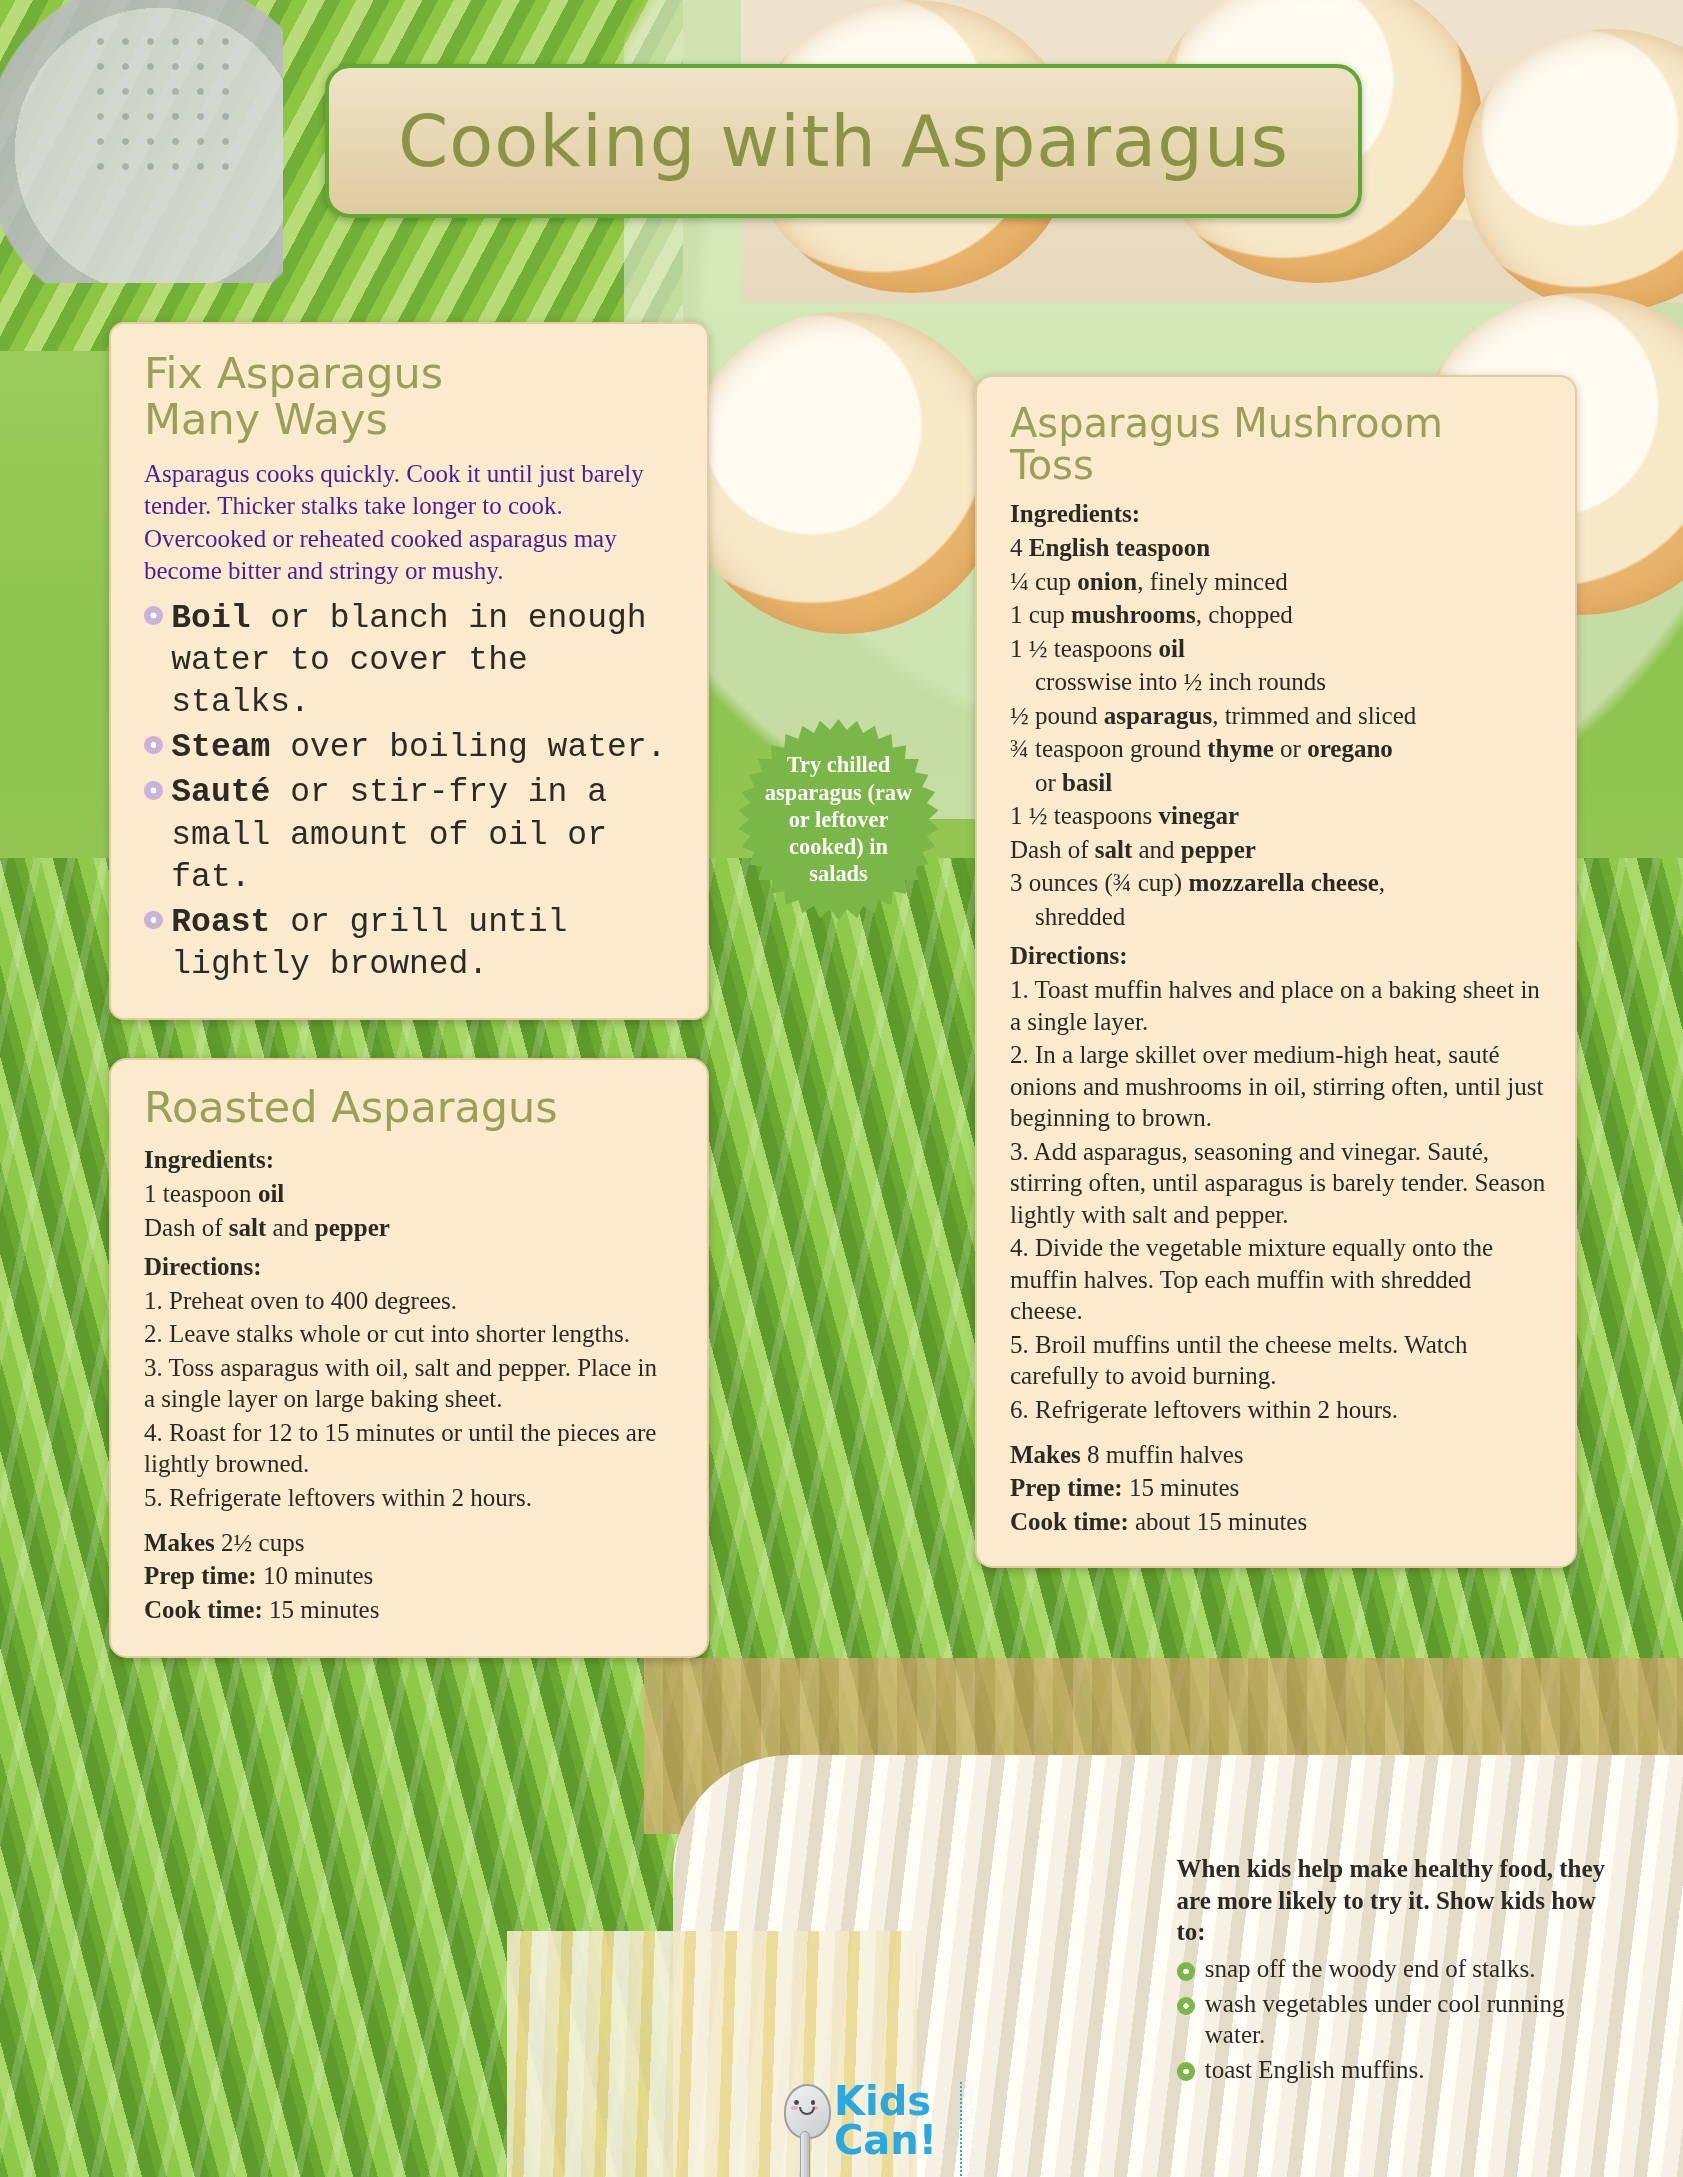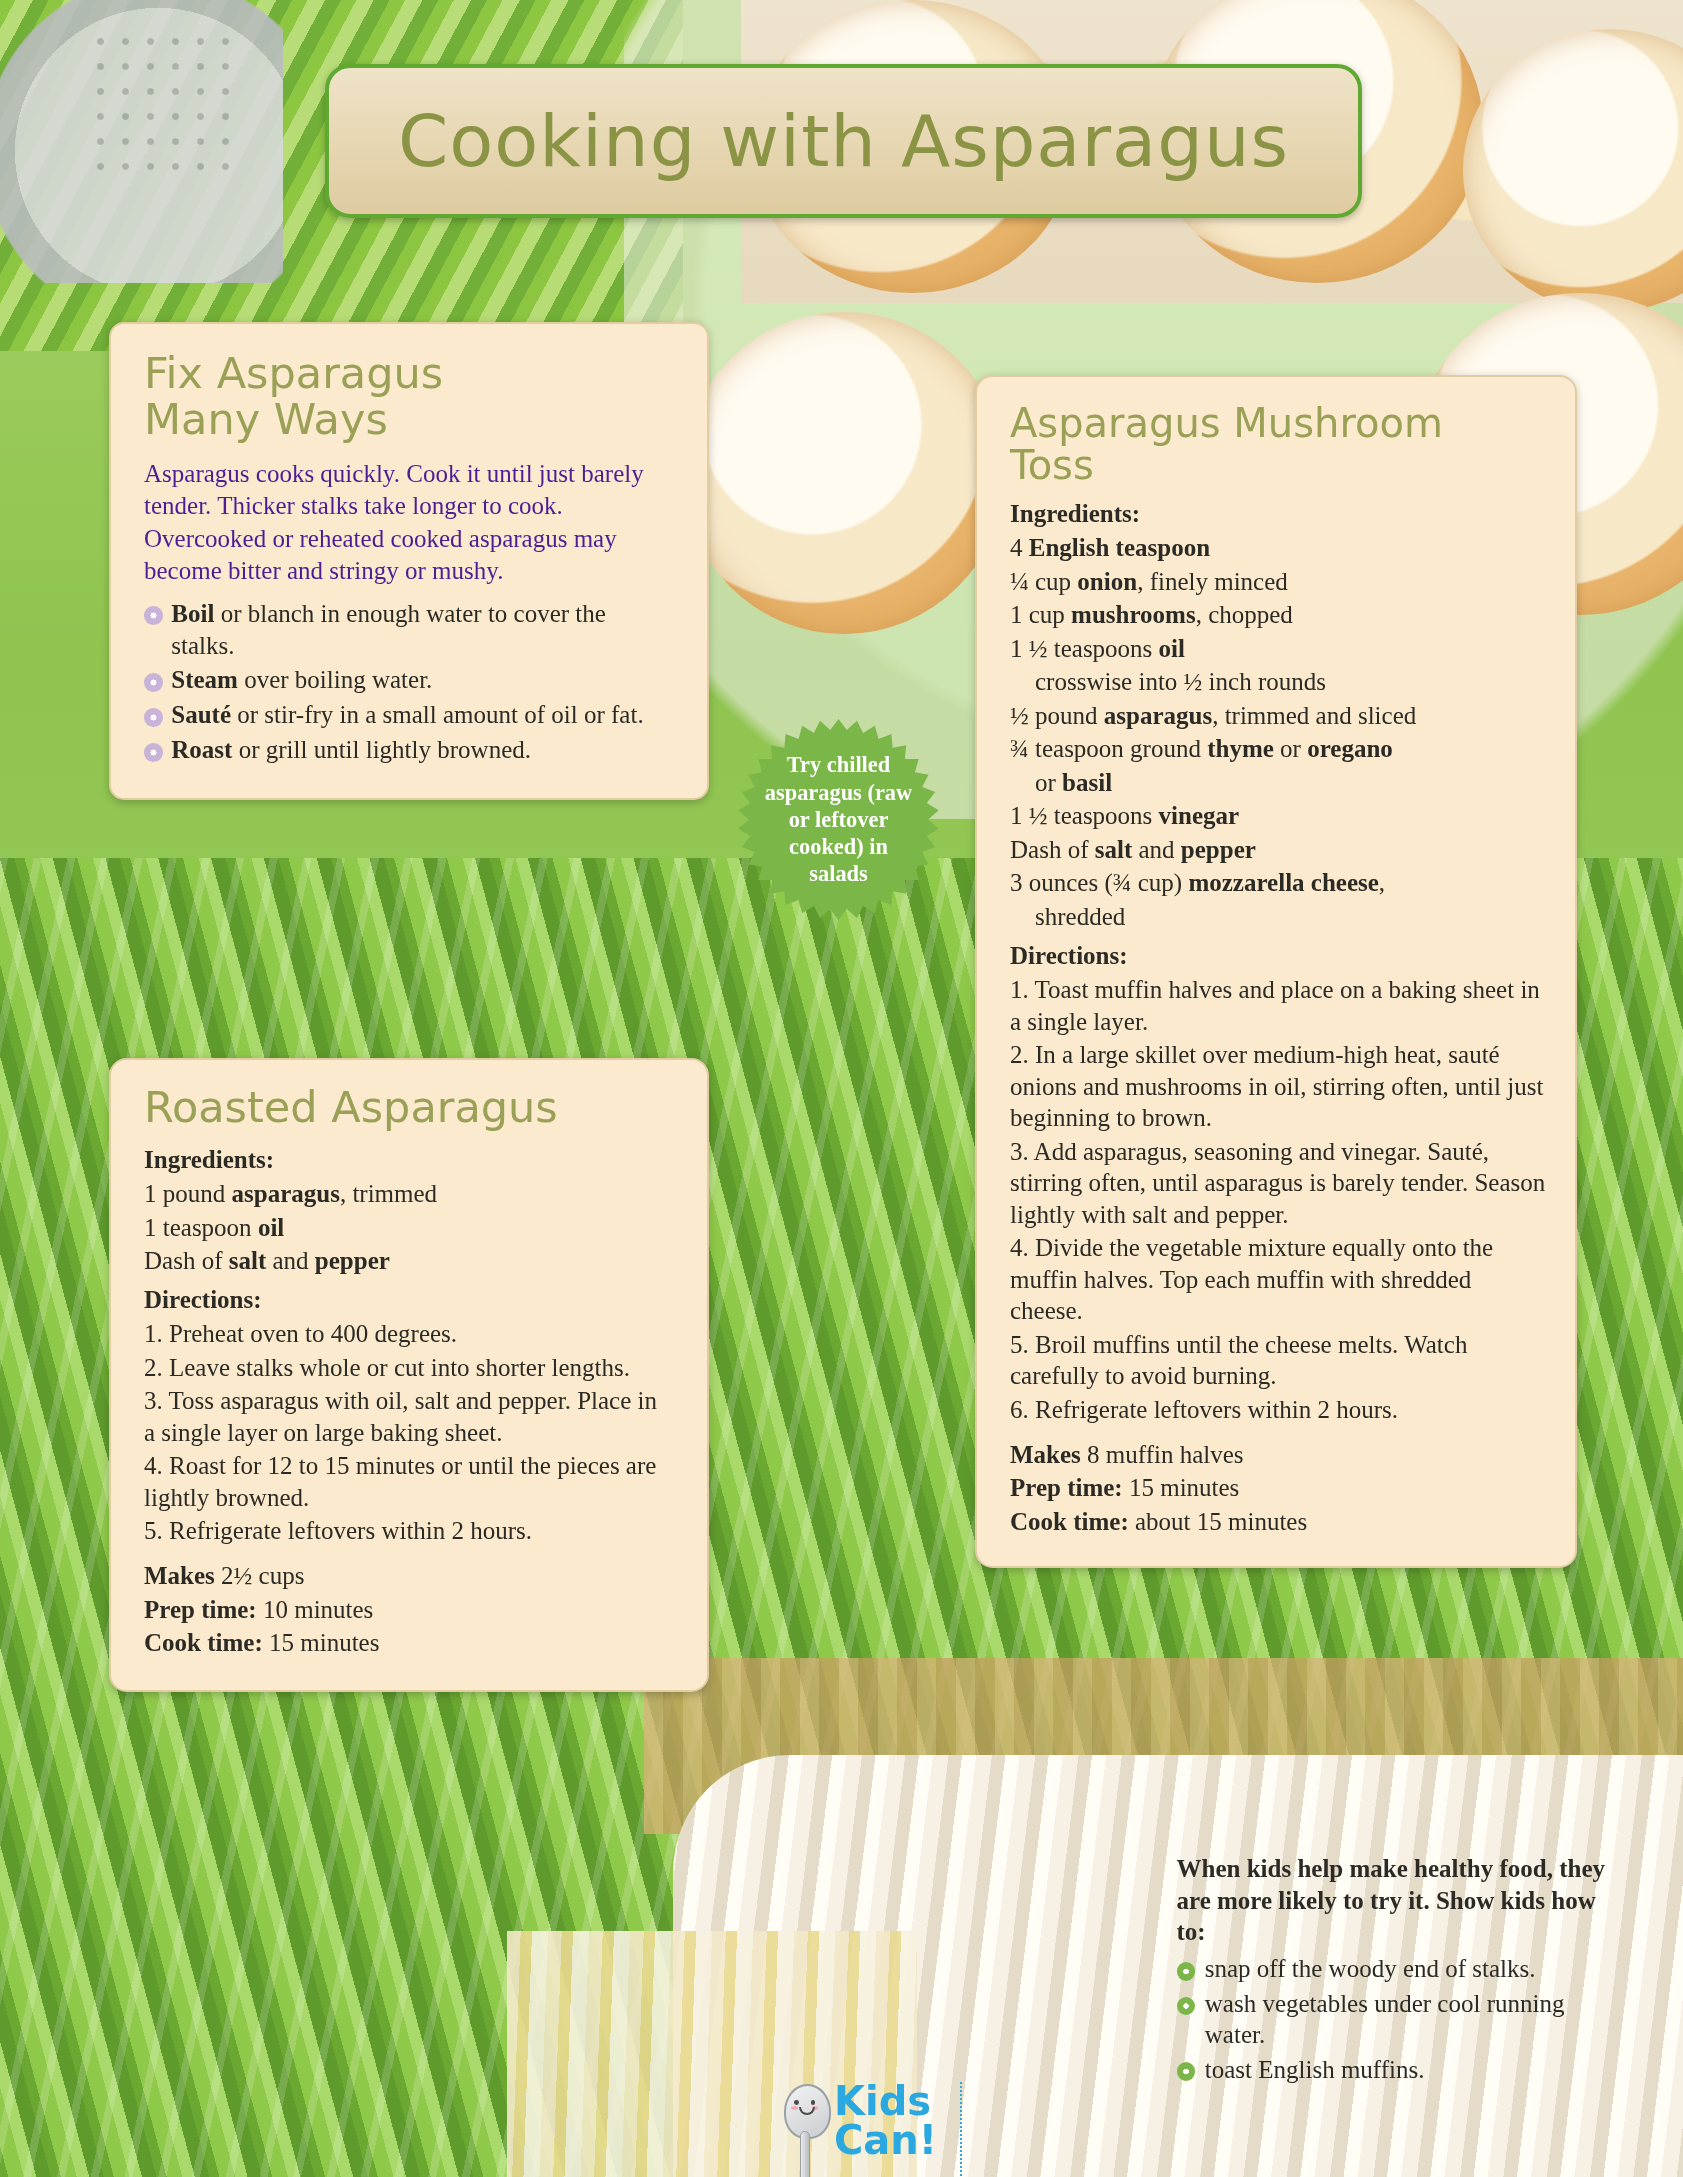--- a/index.html
+++ b/index.html
@@ -179,22 +179,22 @@
     border-radius: 50%;
     background:
       radial-gradient(circle at 50% 50%, #ffffff 0 22%, rgba(0,0,0,0) 23%),
       radial-gradient(circle at 50% 12%, #c9b3d8 0 30%, rgba(0,0,0,0) 31%),
       radial-gradient(circle at 88% 38%, #c9b3d8 0 30%, rgba(0,0,0,0) 31%),
       radial-gradient(circle at 74% 88%, #c9b3d8 0 30%, rgba(0,0,0,0) 31%),
       radial-gradient(circle at 26% 88%, #c9b3d8 0 30%, rgba(0,0,0,0) 31%),
       radial-gradient(circle at 12% 38%, #c9b3d8 0 30%, rgba(0,0,0,0) 31%);
   }
   .method .txt {
-    font-family: Liberation Serif, serif;
-    font-size: 25px;
+    font-family: Liberation Mono, monospace;
+    font-size: 33px;
     line-height: 1.28;
     color: #2c2a25;
   }
   .method .txt b { font-weight: bold; }
 
   .spacer-sm { height: 11.7px; }
 
   
   .badge {
     position: absolute;
@@ -372,21 +372,20 @@
         <path d="M105.00,2.00L113.49,13.39L123.93,3.75L130.18,16.51L142.21,8.96L146.01,22.64L159.22,17.43L160.44,31.58L174.39,28.88L172.99,43.02L187.20,42.93L183.22,56.57L197.20,59.09L190.79,71.77L204.07,76.81L195.43,88.10L207.56,95.50L197.00,105.00L207.56,114.50L195.43,121.90L204.07,133.19L190.79,138.23L197.20,150.91L183.22,153.43L187.20,167.07L172.99,166.98L174.39,181.12L160.44,178.42L159.22,192.57L146.01,187.36L142.21,201.04L130.18,193.49L123.93,206.25L113.49,196.61L105.00,208.00L96.51,196.61L86.07,206.25L79.82,193.49L67.79,201.04L63.99,187.36L50.78,192.57L49.56,178.42L35.61,181.12L37.01,166.98L22.80,167.07L26.78,153.43L12.80,150.91L19.21,138.23L5.93,133.19L14.57,121.90L2.44,114.50L13.00,105.00L2.44,95.50L14.57,88.10L5.93,76.81L19.21,71.77L12.80,59.09L26.78,56.57L22.80,42.93L37.01,43.02L35.61,28.88L49.56,31.58L50.78,17.43L63.99,22.64L67.79,8.96L79.82,16.51L86.07,3.75L96.51,13.39Z" fill="#7ab648"></path>
       </g>
   </svg>
   <div class="label">Try chilled asparagus (raw or leftover cooked) in salads</div>
 </div>
 
 <div class="card card-roast">
   <h2 class="card-title">Roasted Asparagus</h2>
 
   <div class="sec-label">Ingredients:</div>
-  <div class="ing-line">1 pound <b>asparagus</b>, trimmed</div>
   <div class="ing-line">1 teaspoon <b>oil</b></div>
   <div class="ing-line">Dash of <b>salt</b> and <b>pepper</b></div>
 
   <div class="sec-label">Directions:</div>
   <div class="dir-line">1. Preheat oven to 400 degrees.</div>
   <div class="dir-line">2. Leave stalks whole or cut into shorter lengths.</div>
   <div class="dir-line">3. Toss asparagus with oil, salt and pepper. Place in a single layer on large baking sheet.</div>
   <div class="dir-line">4. Roast for 12 to 15 minutes or until the pieces are lightly browned.</div>
   <div class="dir-line">5. Refrigerate leftovers within 2 hours.</div>
 

